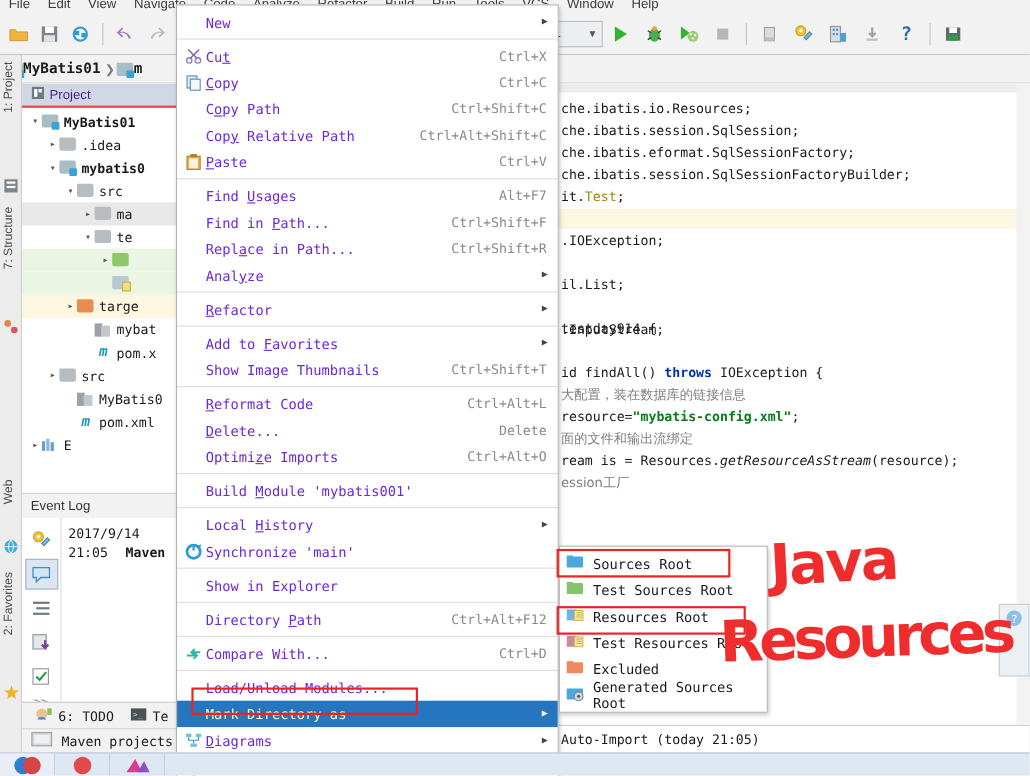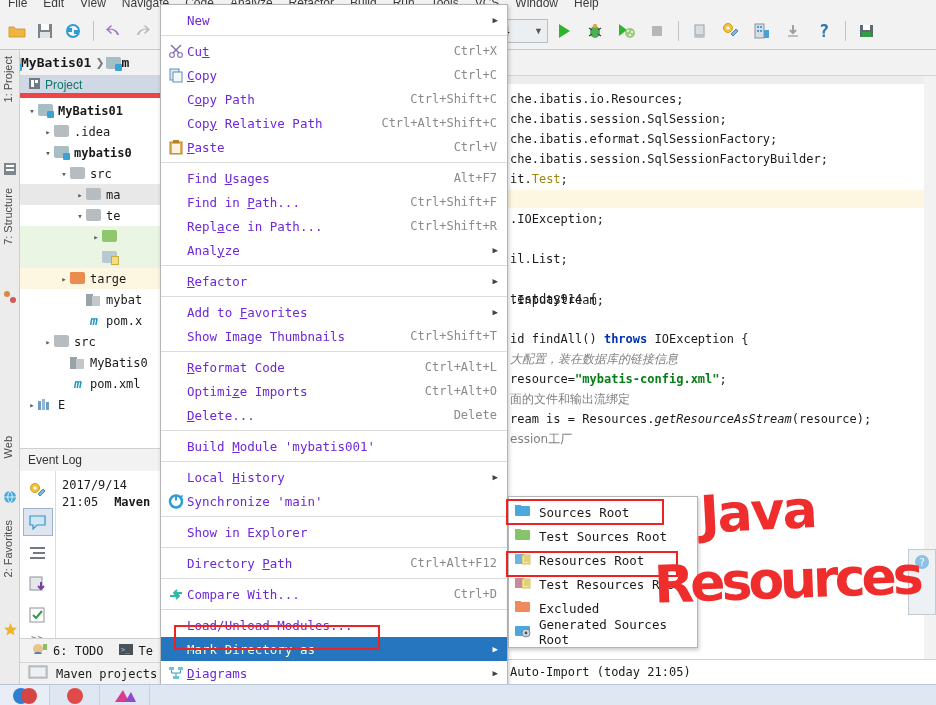--- a/index.html
+++ b/index.html
@@ -64,22 +64,22 @@
   }
   .striped-ic { position:absolute; left:3px; width:15px; height:15px; }
 
   
   .projpanel {
     position:absolute; top:76px; left:20px; width:154px; height:372px;
     background:#ffffff; border-right:1px solid #cfcfcf; overflow:hidden;
   }
   .proj-head {
     height:22px; background:#cfd8e4; display:flex; align-items:center; gap:4px;
-    padding-left:8px; border-bottom:5px solid #ef4444;
-    font-family:"Liberation Sans",sans-serif; font-size:12px; color:#0f766e;
+    padding-left:8px; border-bottom:2px solid #ef4444;
+    font-family:"Liberation Sans",sans-serif; font-size:12px; color:#4c1d95;
   }
   .tree { padding-top:2px; }
   .trow { height:21px; display:flex; align-items:center; white-space:nowrap;
           font-size:12px; }
   .trow .arrow { width:12px; text-align:center; font-size:9px; color:#5a5a5a; flex:0 0 12px;}
   .trow .ficon { width:16px; height:14px; flex:0 0 16px; margin-right:4px; position:relative; }
   .trow .lbl { font-family:"DejaVu Sans Mono", monospace; font-size:12px; }
   .bold { font-weight:bold; }
   .hl-green { background:#eaf5e3; }
   .hl-yellow { background:#fdf6e0; }
@@ -577,21 +577,21 @@
         <div class="eline" style="top: 74px; left: 6px;"><span>che.ibatis.session.SqlSessionFactoryBuilder;</span></div>
         <div class="eline" style="top: 94px; left: 6px;"><span>it.<span class="ann">Test</span>;</span></div>
         <div class="hl-line" style="top: 114px;"></div>
         <div class="eline" style="top: 134px; left: 6px;"><span>.IOException;</span></div>
         <div class="eline" style="top: 171px; left: 6px; margin-top: 44px;"><span>.InputStream;</span></div>
         <div class="eline" style="top: 174px; left: 6px;"><span>il.List;</span></div>
         <div class="eline" style="top: 194px; left: 6px;"><span></span></div>
         <div class="eline" style="top: 214px; left: 6px;"><span>testday914 {</span></div>
         <div class="eline" style="top: 234px; left: 6px;"><span></span></div>
         <div class="eline" style="top: 254px; left: 6px;"><span>id findAll() <span class="kw">throws</span> IOException {</span></div>
-        <div class="eline" style="top: 274px; left: 6px; font-style: italic;"><span class="cmt" style="font-family: &quot;DejaVu Sans&quot;, sans-serif; color: rgb(127, 127, 127);">大配置，装在数据库的链接信息</span></div>
+        <div class="eline" style="top: 274px; left: 6px;"><span class="cmt" style="font-family: &quot;DejaVu Sans&quot;, sans-serif; color: rgb(127, 127, 127);">大配置，装在数据库的链接信息</span></div>
         <div class="eline" style="top: 294px; left: 6px;"><span>resource=<span class="str">"mybatis-config.xml"</span>;</span></div>
         <div class="eline" style="top: 314px; left: 6px;"><span class="cmt" style="font-family: &quot;DejaVu Sans&quot;, sans-serif; color: rgb(127, 127, 127);">面的文件和输出流绑定</span></div>
         <div class="eline" style="top: 334px; left: 6px;"><span>ream is = Resources.<span class="itl">getResourceAsStream</span>(resource);</span></div>
         <div class="eline" style="top: 354px; left: 6px;"><span class="cmt" style="font-family: &quot;DejaVu Sans&quot;, sans-serif; color: rgb(127, 127, 127);">ession工厂</span></div>
       </div>
   </div>
   <div class="autoimport">
     <span>Auto-Import (today 21:05)</span>
   </div>
   <div class="scroll-right"></div>
@@ -690,27 +690,27 @@
         <span class="macc">Ctrl+Shift+T</span>
       </div>
       <div class="msep"></div>
       <div class="mrow">
         <span class="mic"></span>
         <span class="mlbl"><span class="u">R</span>eformat Code</span>
         <span class="macc">Ctrl+Alt+L</span>
       </div>
       <div class="mrow">
         <span class="mic"></span>
+        <span class="mlbl"><span class="u">D</span>elete...</span>
+        <span class="macc">Delete</span>
+      </div>
+      <div class="mrow">
+        <span class="mic"></span>
         <span class="mlbl">Optimi<span class="u">z</span>e Imports</span>
         <span class="macc">Ctrl+Alt+O</span>
-      </div>
-      <div class="mrow">
-        <span class="mic"></span>
-        <span class="mlbl"><span class="u">D</span>elete...</span>
-        <span class="macc">Delete</span>
       </div>
       <div class="msep"></div>
       <div class="mrow">
         <span class="mic"></span>
         <span class="mlbl">Build <span class="u">M</span>odule 'mybatis001'</span>
       </div>
       <div class="msep"></div>
       <div class="mrow">
         <span class="mic"></span>
         <span class="mlbl">Local <span class="u">H</span>istory</span>

